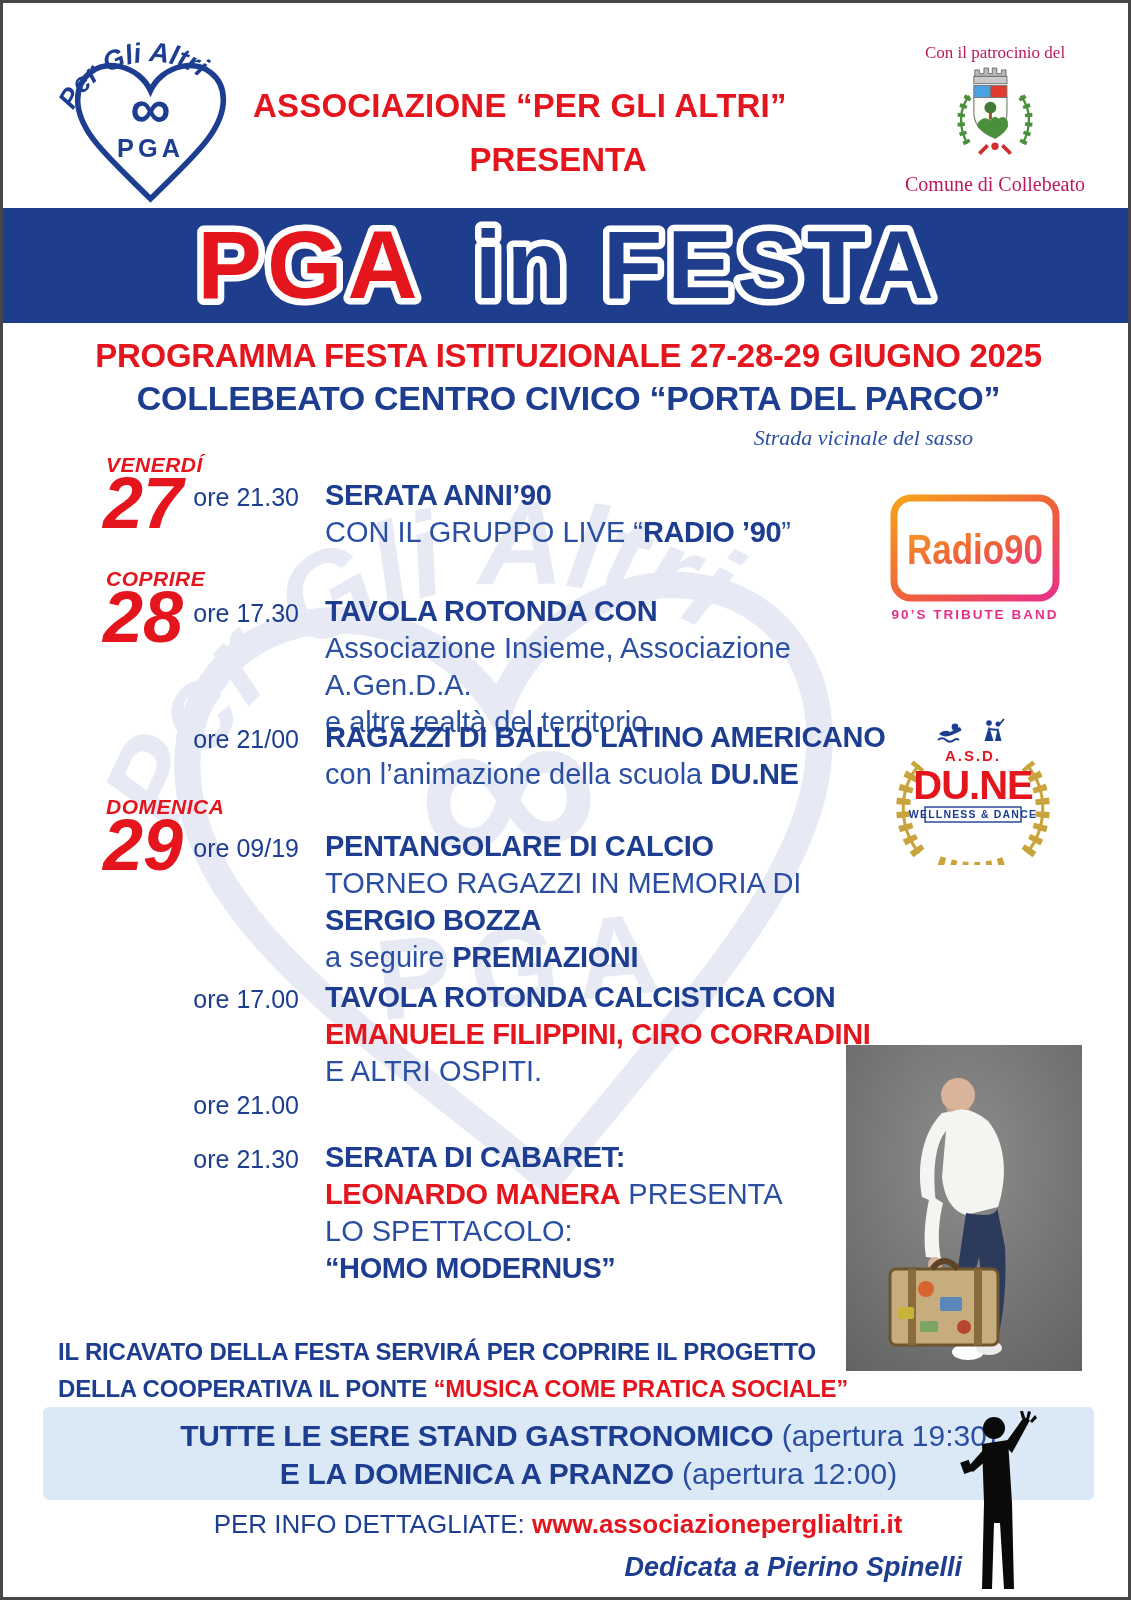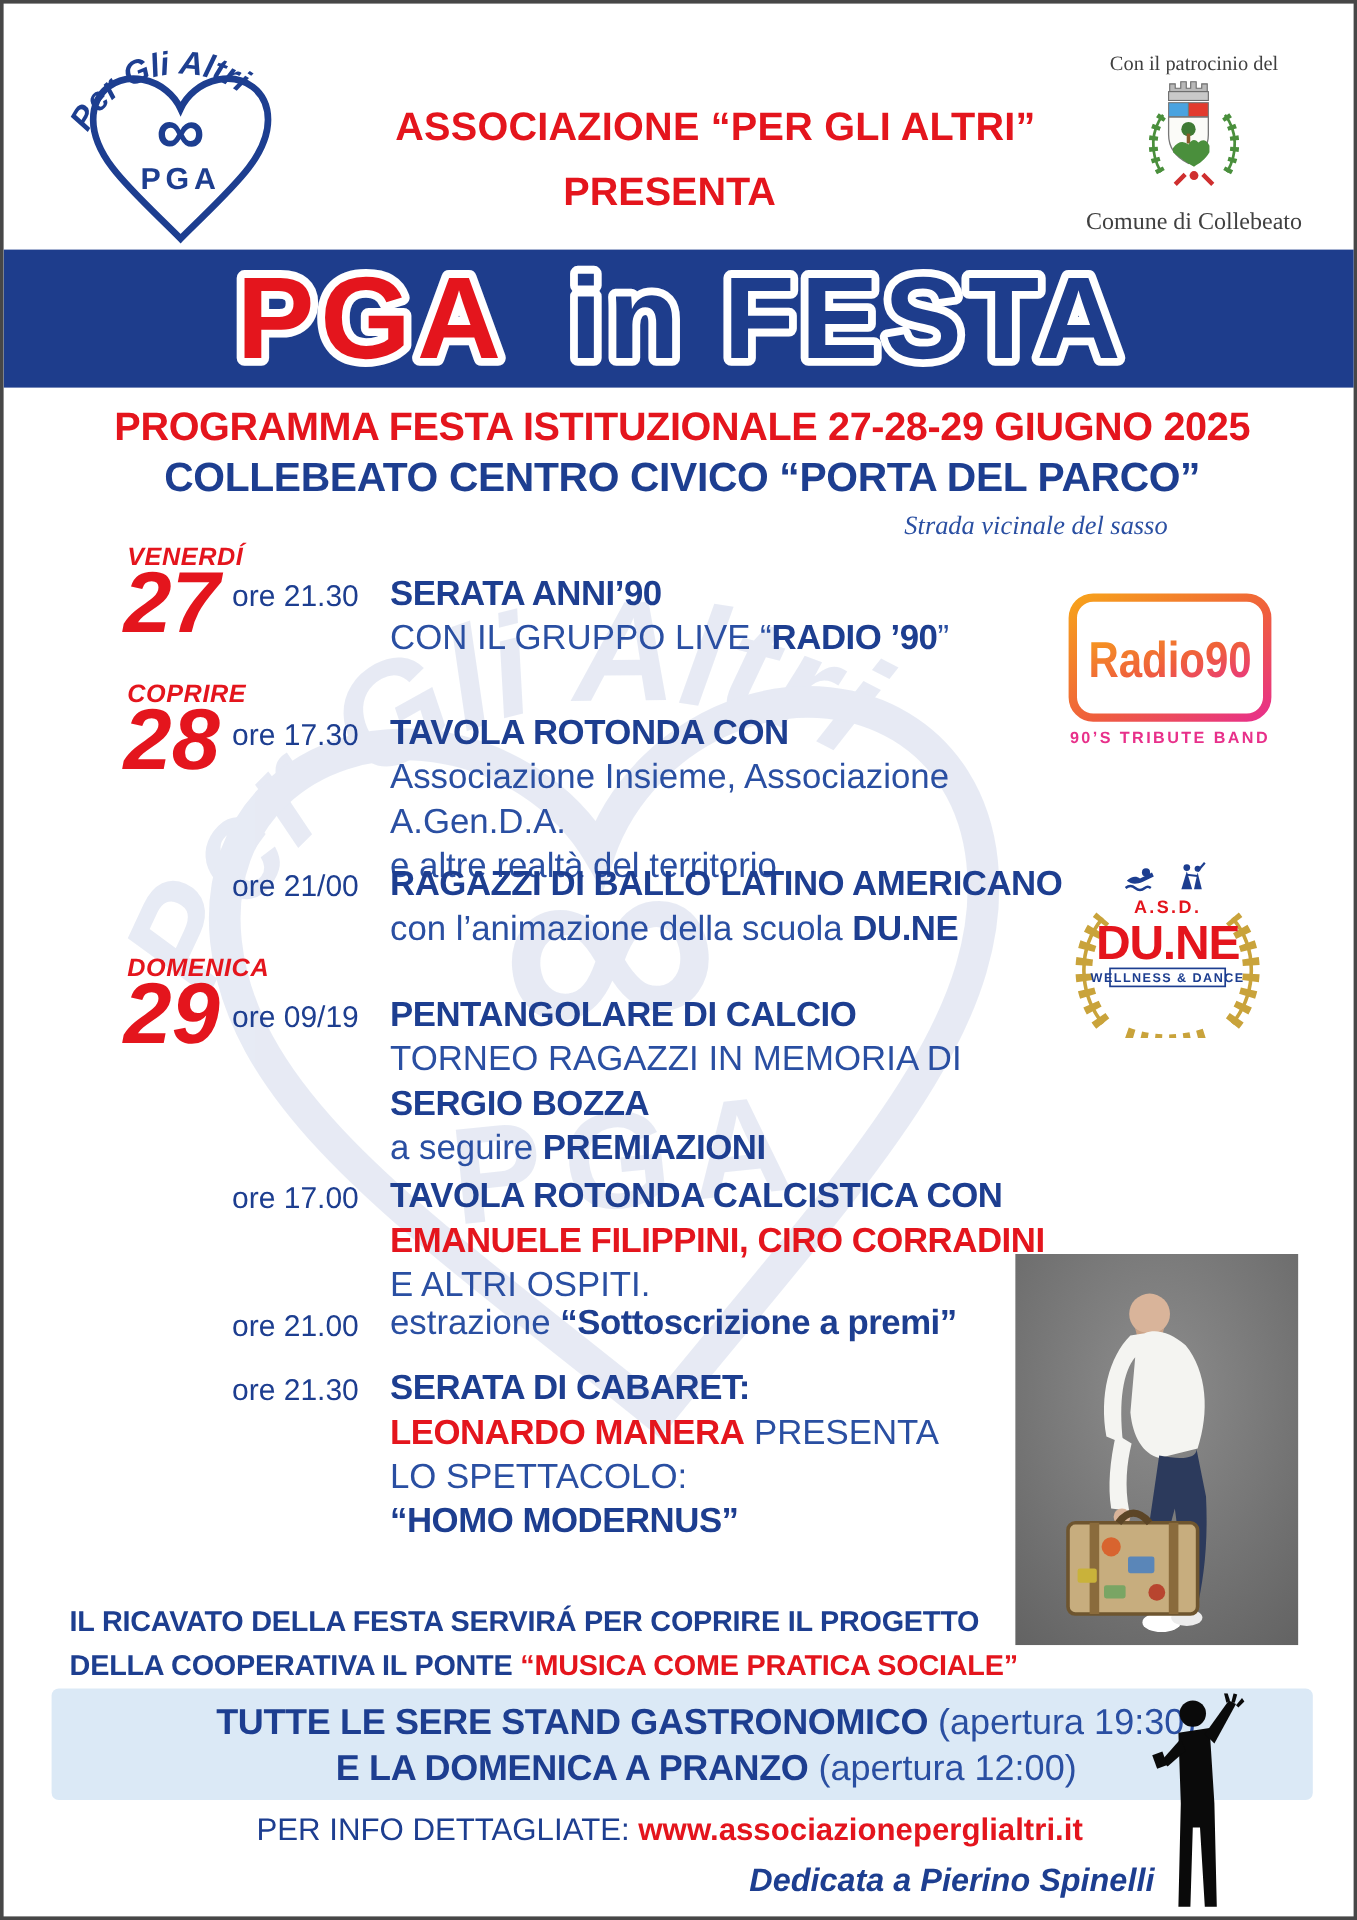--- a/index.html
+++ b/index.html
@@ -16,25 +16,25 @@
     background:#fff;overflow:hidden;border:3px solid #474747;
   }
   .abs{position:absolute;}
   svg text{font-family:"Liberation Sans",sans-serif;}
 
   
   .watermark{left:70px;top:390px;opacity:.12;transform:rotate(-6deg);pointer-events:none;}
 
   
   .logo-sm{left:45px;top:32px;}
-  .assoc{left:250px;top:84px;width:610px;text-align:right;color:var(--red);
+  .assoc{left:250px;top:84px;width:610px;text-align:left;color:var(--red);
          font-weight:800;font-size:33px;letter-spacing:.2px;}
   .presenta{left:250px;top:138px;width:610px;text-align:center;color:var(--red);
             font-weight:800;font-size:33px;}
-  .patronage{left:872px;top:40px;width:240px;text-align:center;color:#404040;
+  .patronage{left:872px;top:40px;width:240px;text-align:center;color:#be185d;
              font-family:"Liberation Serif",serif;}
   .patronage .pre{font-size:17px;}
   .patronage .name{font-size:20px;margin-top:2px;}
 
   
   .banner{left:0;top:205px;width:1131px;height:115px;background:var(--bannerblue);}
 
   
   .sub1{left:0;top:334px;width:1131px;text-align:center;color:var(--red);
         font-weight:800;font-size:33px;letter-spacing:-.3px;}
@@ -174,23 +174,20 @@
     <div><span>TORNEO RAGAZZI IN MEMORIA DI </span><span class="b">SERGIO BOZZA</span></div>
     <div><span>a seguire </span><span class="b">PREMIAZIONI</span></div>
   </div>
 
   <div class="abs content" style="top:976px">
     <div class="b">TAVOLA ROTONDA CALCISTICA CON</div>
     <div class="redb">EMANUELE FILIPPINI, CIRO CORRADINI</div>
     <div>E ALTRI OSPITI.</div>
   </div>
 
-  <div class="abs content" style="top:1082px">
-    <div><span>estrazione </span><span class="b">“Sottoscrizione a premi”</span></div>
-  </div>
 
   <div class="abs content" style="top:1136px">
     <div class="b">SERATA DI CABARET:</div>
     <div><span class="redb">LEONARDO MANERA</span><span> PRESENTA</span></div>
     <div>LO SPETTACOLO:</div>
     <div class="b">“HOMO MODERNUS”</div>
   </div>
 
   <svg class="abs radio90" width="176" height="132" viewBox="0 0 176 132">
     <defs>

